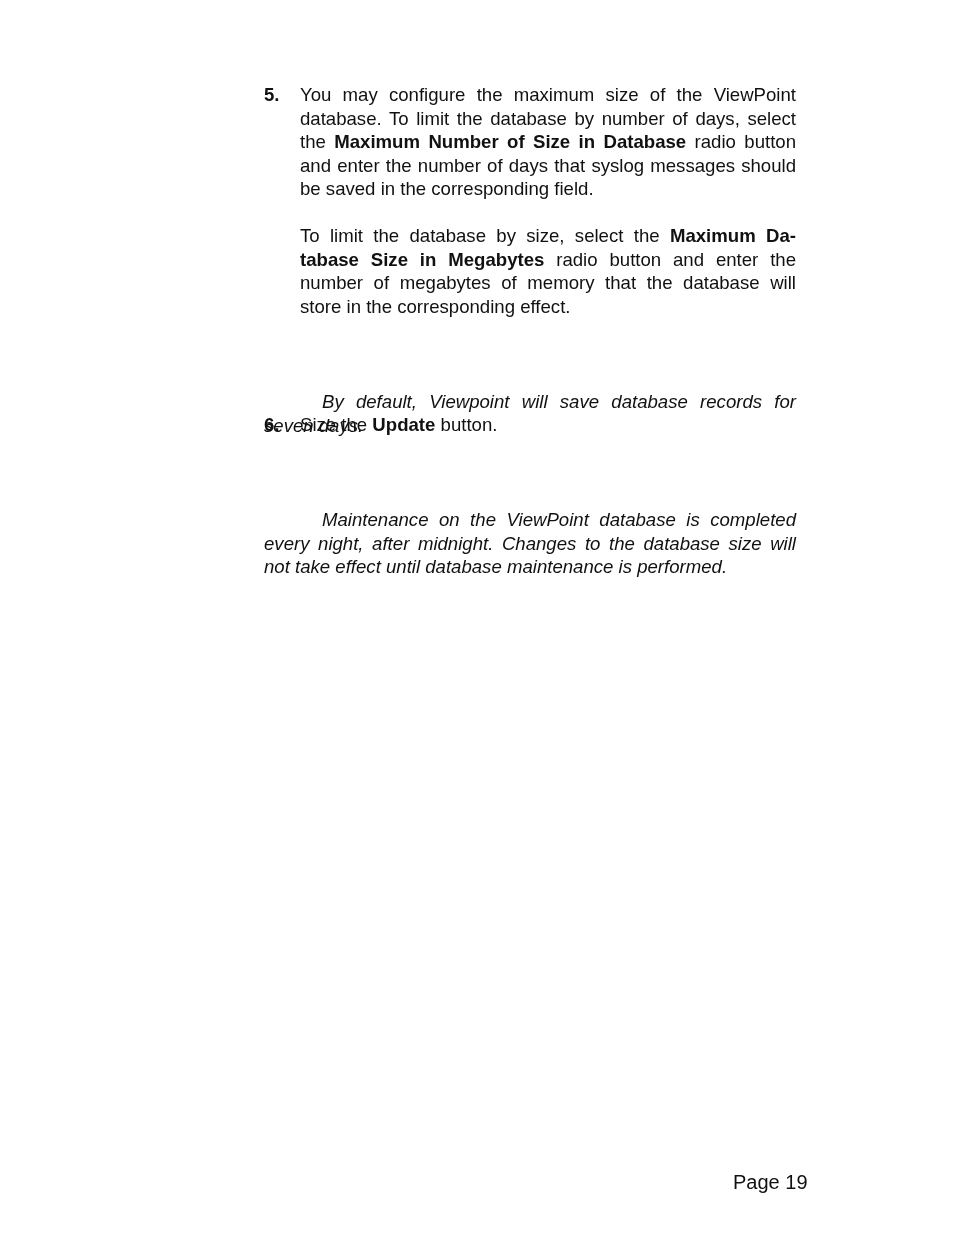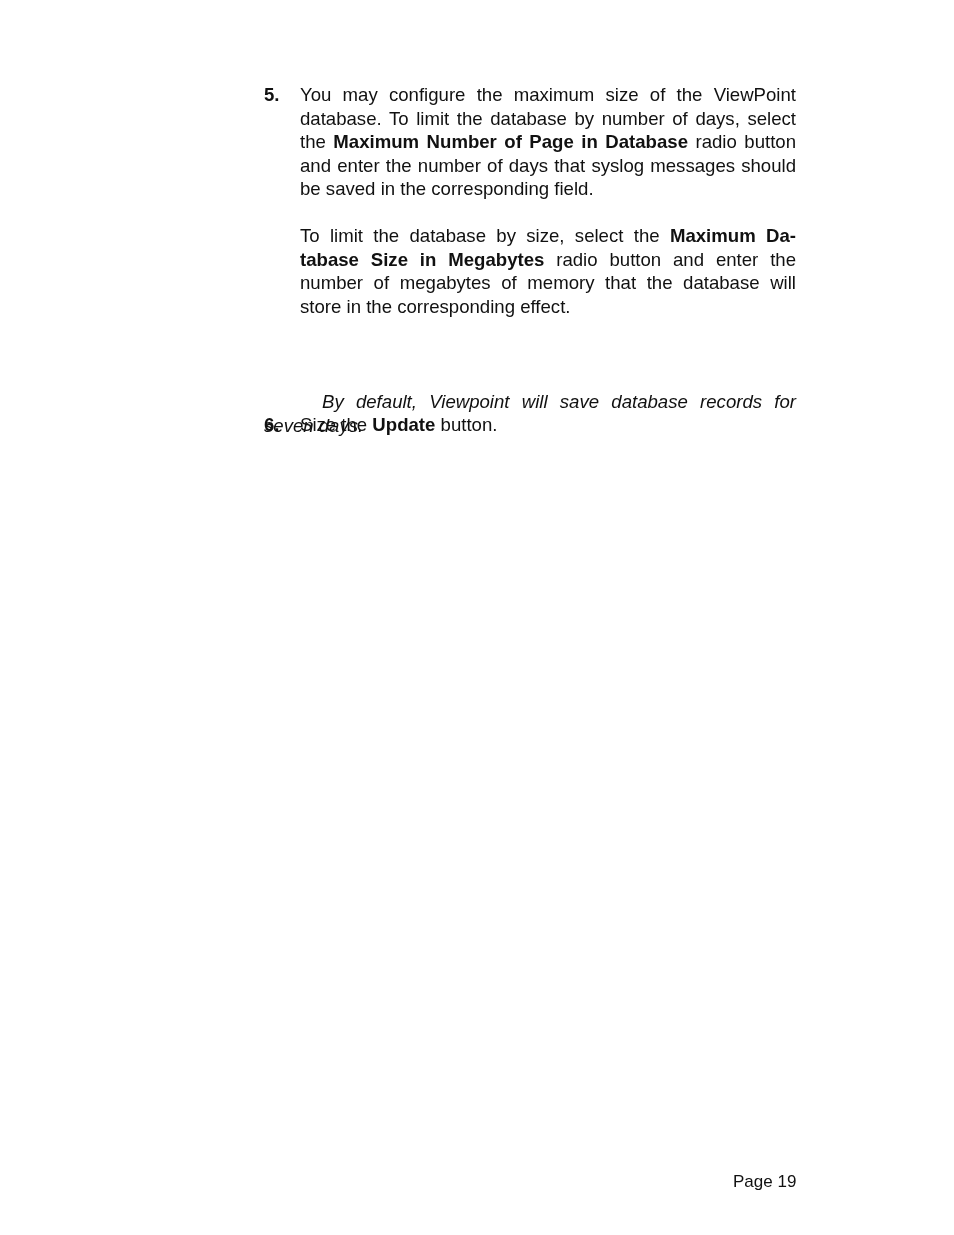--- a/index.html
+++ b/index.html
@@ -56,42 +56,43 @@
       font-style: italic;
       text-indent: 58px;
       text-align: justify;
       text-align-last: left;
       margin-top: 48px;
     }
     .page-number {
       position: absolute;
       left: 733px;
       top: 1171px;
-      font-size: 17px;
+      font-size: 20px;
       line-height: 22px;
     }
   </style>
 </head>
 <body>
 
 <div class="page">
 
   <div class="block item" style="top:83px;">
     <span class="num">5.</span>
     <div class="body">
-      <p><span>You may configure the maximum size of the ViewPoint database. To limit the database by number of days, se­lect the </span><b>Maximum Number of Page in Database</b><span> radio button and enter the number of days that syslog mes­sages should be saved in the corresponding field.</span></p>
+      <p><span>You may configure the maximum size of the ViewPoint database. To limit the database by number of days, se­lect the </span><b>Maximum Number of Size in Database</b><span> radio button and enter the number of days that syslog mes­sages should be saved in the corresponding field.</span></p>
       <p><span>To limit the database by size, select the </span><b>Maximum Da­tabase Size in Megabytes</b><span> radio button and enter the number of megabytes of memory that the data­base will store in the corresponding effect.</span></p>
     </div>
   </div>
 
   <div class="block note" style="top:342px;">By default, Viewpoint will save database records for seven days.</div>
 
   <div class="block item" style="top:413px;">
     <span class="num">6.</span>
     <div class="body">
       <p><span>Size the </span><b>Update</b><span> button.</span></p>
     </div>
   </div>
 
+  <div class="block note" style="top:460px;">Maintenance on the ViewPoint database is completed every night, after midnight. Changes to the database size will not take effect until database maintenance is performed.</div>
 
   <div class="page-number">Page 19</div>
 
 </div>
 
 </body></html>

